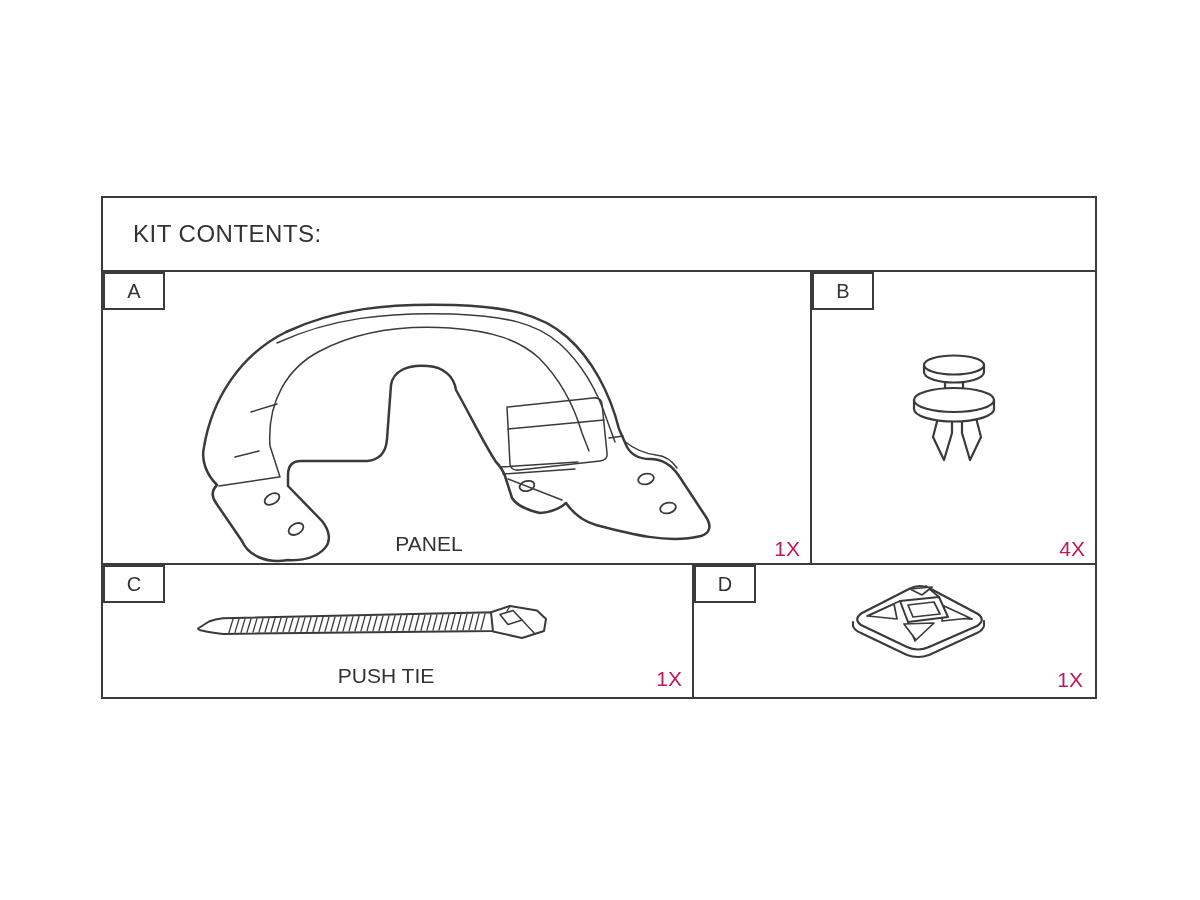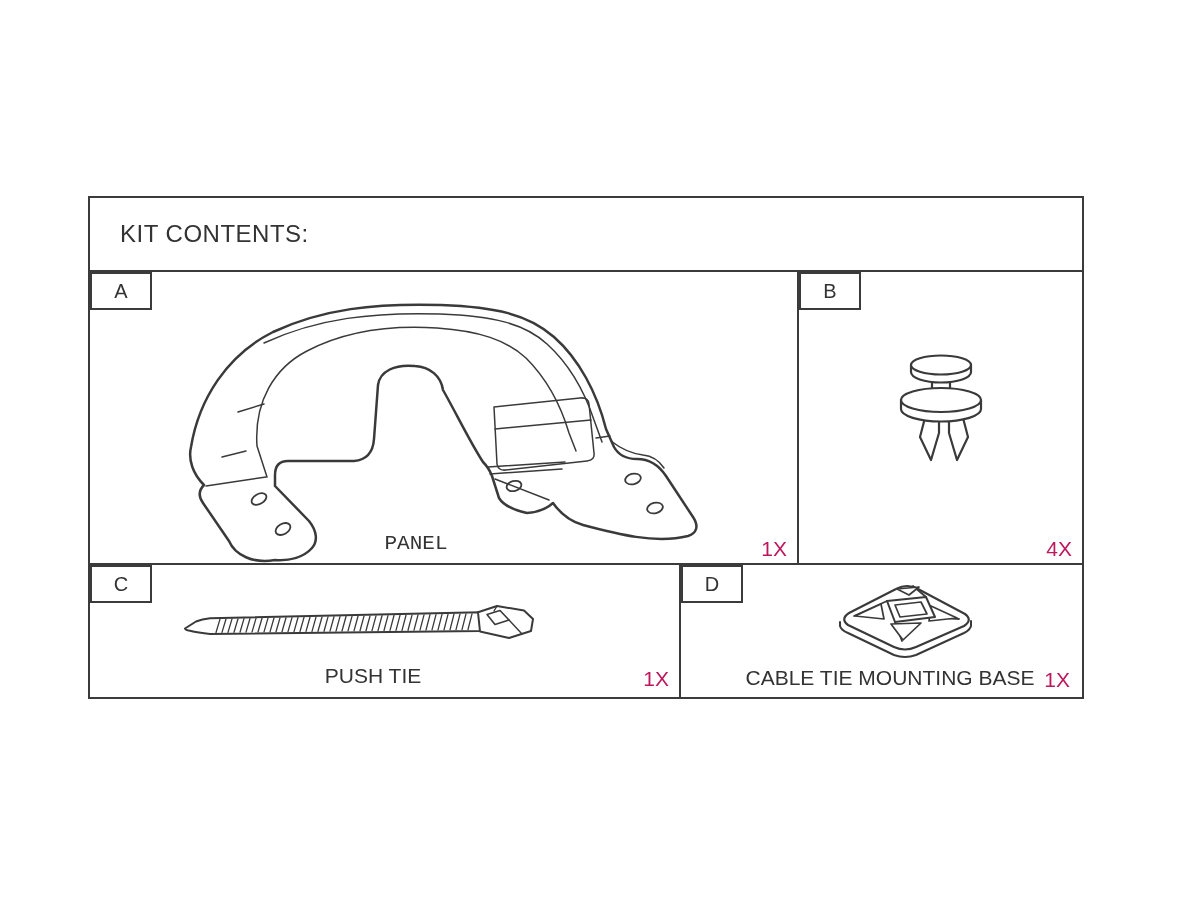--- a/index.html
+++ b/index.html
@@ -1,18 +1,18 @@
 <!DOCTYPE html>
 <html><head>
 <meta charset="utf-8">
 <style>
   html,body{margin:0;padding:0;background:#ffffff;}
   .canvas{position:relative;width:1200px;height:900px;background:#ffffff;overflow:hidden;
           font-family:"Liberation Sans", sans-serif;color:#333333;}
-  .kit-box{position:absolute;left:88px;top:196px;width:996px;height:503px;
+  .kit-box{position:absolute;left:101px;top:196px;width:996px;height:503px;
            border:2px solid #3b3b3b;box-sizing:border-box;background:#ffffff;}
   .kit-header{position:absolute;left:0;top:0;right:0;height:72px;border-bottom:2px solid #3b3b3b;}
   .kit-title{position:absolute;left:30px;top:50%;transform:translateY(-50%);
              font-size:24px;letter-spacing:0.5px;color:#333333;white-space:nowrap;}
   .cell{position:absolute;box-sizing:border-box;background:#ffffff;}
   .cell-a{left:0;top:74px;width:709px;height:293px;border-right:2px solid #3b3b3b;border-bottom:2px solid #3b3b3b;}
   .cell-b{left:709px;top:74px;right:0;height:293px;border-bottom:2px solid #3b3b3b;}
   .cell-c{left:0;top:367px;width:591px;height:132px;border-right:2px solid #3b3b3b;}
   .cell-d{left:591px;top:367px;right:0;height:132px;}
   .tag{position:absolute;left:0;top:0;width:62px;height:38px;border:2px solid #3b3b3b;
@@ -71,21 +71,21 @@
         <path stroke-width="1.5" d="M 47,161 L 71,155"></path>
         <path stroke-width="1.5" d="M 63,116 L 89,108"></path>
         <path stroke-width="1.5" d="M 421,142 L 435,140"></path>
 
         <ellipse cx="84" cy="203" rx="8" ry="5" stroke-width="1.8" transform="rotate(-30 84 203)"></ellipse>
         <ellipse cx="108" cy="233" rx="8" ry="5.2" stroke-width="1.8" transform="rotate(-30 108 233)"></ellipse>
         <ellipse cx="339" cy="190" rx="7.5" ry="5" stroke-width="1.8" transform="rotate(-15 339 190)"></ellipse>
         <ellipse cx="458" cy="183" rx="8" ry="5.2" stroke-width="1.8" transform="rotate(-15 458 183)"></ellipse>
         <ellipse cx="480" cy="212" rx="8" ry="5.2" stroke-width="1.8" transform="rotate(-15 480 212)"></ellipse>
       </svg>
-      <div class="part-name" style="left:326px;top:260px;font-family:Liberation Mono, monospace;">PANEL</div>
+      <div class="part-name" style="left:326px;top:260px;">PANEL</div>
       <div class="qty" style="right:10px;top:265px;">1X</div>
     </div>
 
     <div class="cell cell-b">
       <div class="tag">
         <span>B</span>
       </div>
       <svg class="art" style="left:88px;top:76px;" width="110" height="130" viewBox="0 0 110 130" fill="#ffffff" stroke="#3a3a3a" stroke-width="2.2" stroke-linejoin="round" stroke-linecap="round">
 
         <path d="M 39,66 L 33,89 L 44,112 L 52,85 L 52,66 Z"></path>
@@ -181,18 +181,17 @@
         <path stroke-width="1.8" d="M 58,46 L 65,65"></path>
 
         <path fill="#ffffff" stroke-width="1.7" d="M 60,13 L 82,11 L 72,19 Z"></path>
         <path fill="#ffffff" stroke-width="1.7" d="M 18,40 L 44,28 L 47,43 Z"></path>
         <path fill="#ffffff" stroke-width="1.7" d="M 120,42 L 94,30 L 92,45 Z"></path>
         <path fill="#ffffff" stroke-width="1.7" d="M 66,64 L 54,48 L 84,47 Z"></path>
 
         <path fill="#ffffff" stroke-width="2" d="M 50,25 L 89,21 L 98,41 L 58,46 Z"></path>
         <path fill="#ffffff" stroke-width="1.7" d="M 58,29 L 84,26 L 90,38 L 63,41 Z"></path>
       </svg>
-      <div class="part-name" style="left:209px;top:101px;">CABLE TIE MOUNTING BASE</div>
       <div class="qty" style="right:12px;top:103px;">1X</div>
     </div>
 
   </div>
 </div>
 
 </body></html>

